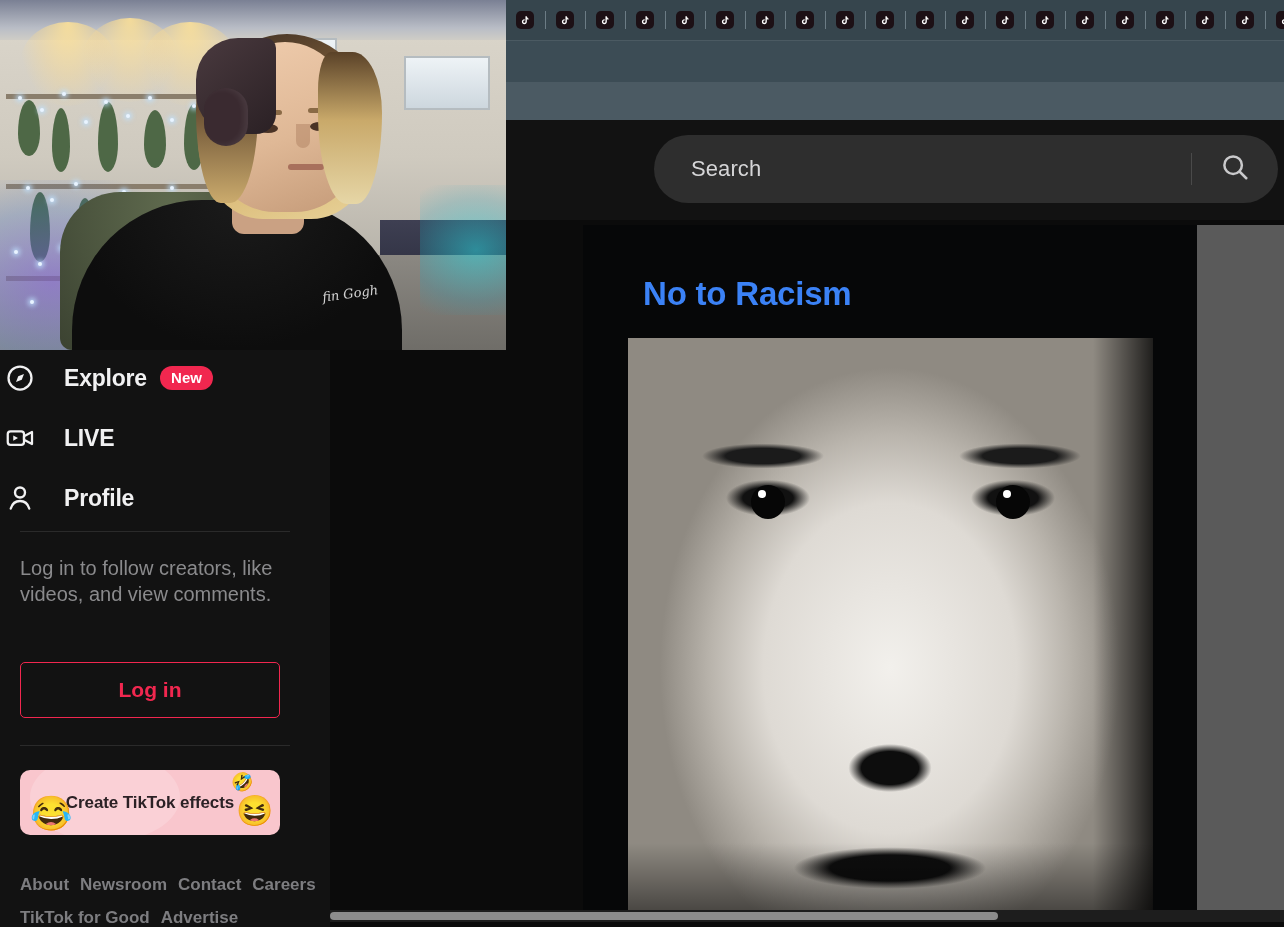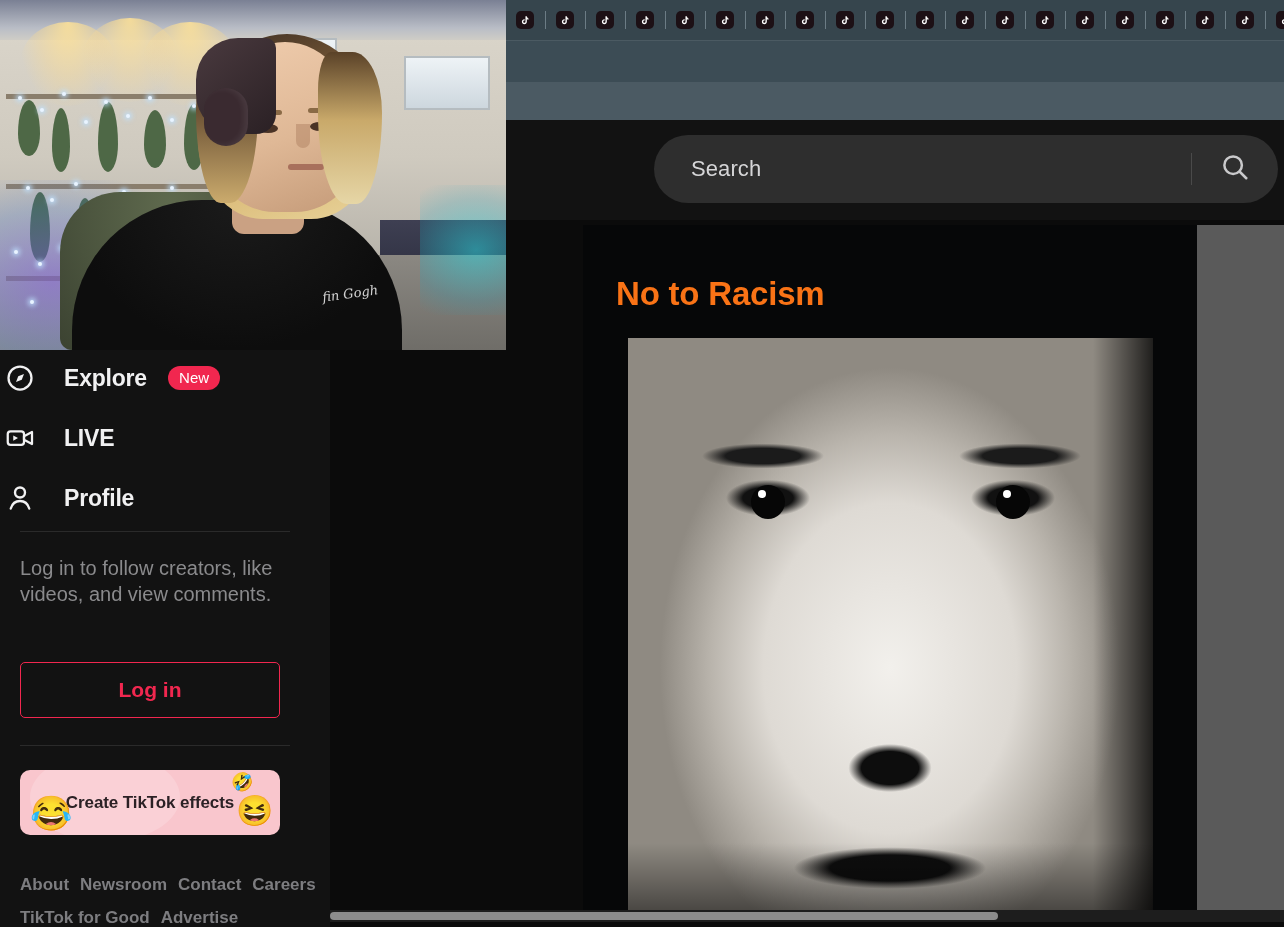--- a/index.html
+++ b/index.html
@@ -81,23 +81,23 @@
     display:flex; align-items:center; gap:29px;
     height:60px;
   }
   .nav-icon { width:30px; height:30px; flex:none; display:flex; align-items:center; justify-content:center; }
   .nav-icon svg { width:30px; height:30px; display:block; }
   .nav-label {
     color:#f1f1f2; font-size:23px; font-weight:bold; letter-spacing:-.2px;
     white-space:nowrap;
   }
   .new-badge {
-    margin-left:21px;
+    margin-left:13px;
     background:#f1274f; color:#fff;
-    font-size:15px; font-weight:normal;
+    font-size:15px; font-weight:bold;
     padding:3px 11px 4px; border-radius:12px;
     letter-spacing:.1px;
   }
 
   .divider { height:1px; background:#2a2a2a; }
   .div-1 { position:absolute; left:20px; top:531px; width:270px; }
   .div-2 { position:absolute; left:20px; top:745px; width:270px; }
 
   .login-prompt {
     position:absolute; left:20px; top:555px; width:265px;
@@ -146,22 +146,22 @@
   
   .feed-area {
     position:absolute; left:330px; top:220px; width:954px; height:707px;
     background:#0b0b0b;
   }
   .video-card {
     position:absolute; left:253px; top:5px; width:614px; height:688px;
     background:#060708; overflow:hidden;
   }
   .video-caption {
-    position:absolute; left:33px; top:50px;
-    color:#f97316; font-size:33px; font-weight:bold; letter-spacing:-.2px;
+    position:absolute; left:60px; top:50px;
+    color:#3b82f6; font-size:33px; font-weight:bold; letter-spacing:-.2px;
   }
   .meme-frame {
     position:absolute; left:45px; top:113px; width:525px; height:575px;
     background:#cfcdc9;
     overflow:hidden;
   }
   .meme-face {
     position:absolute; left:0; top:0; width:100%; height:100%;
     background:
       radial-gradient(ellipse 60px 26px at 140px 160px, #111 0%, #111 42%, rgba(17,17,17,0) 70%),

